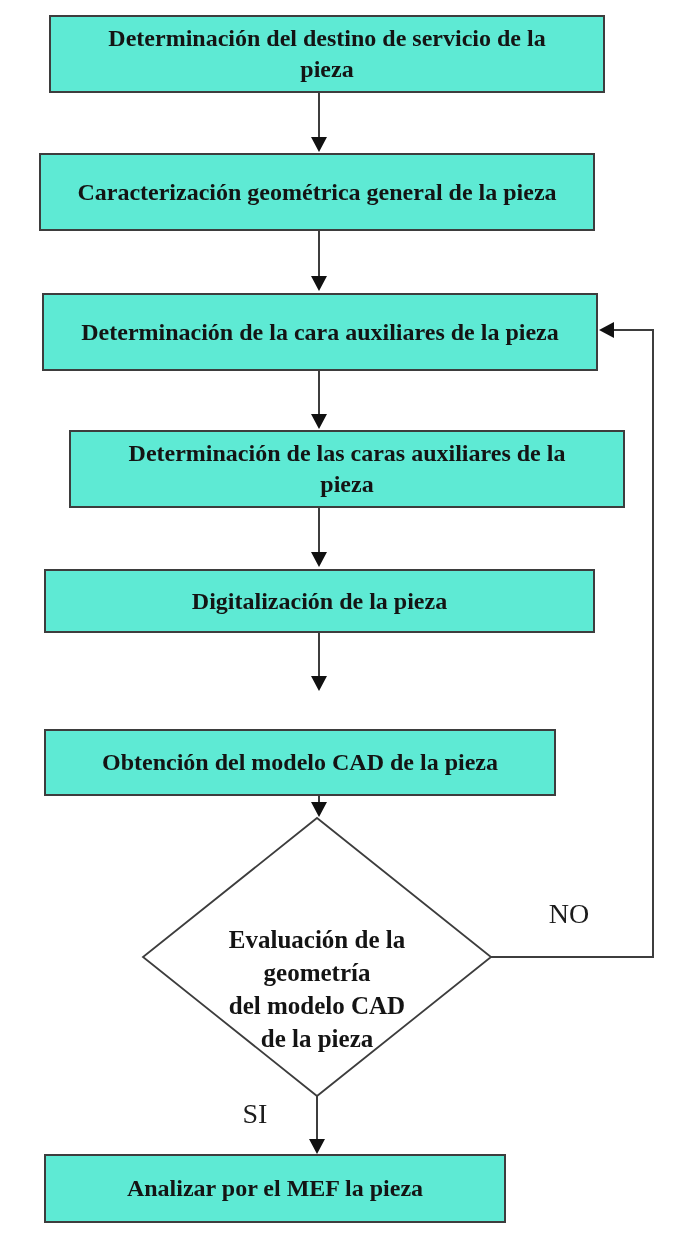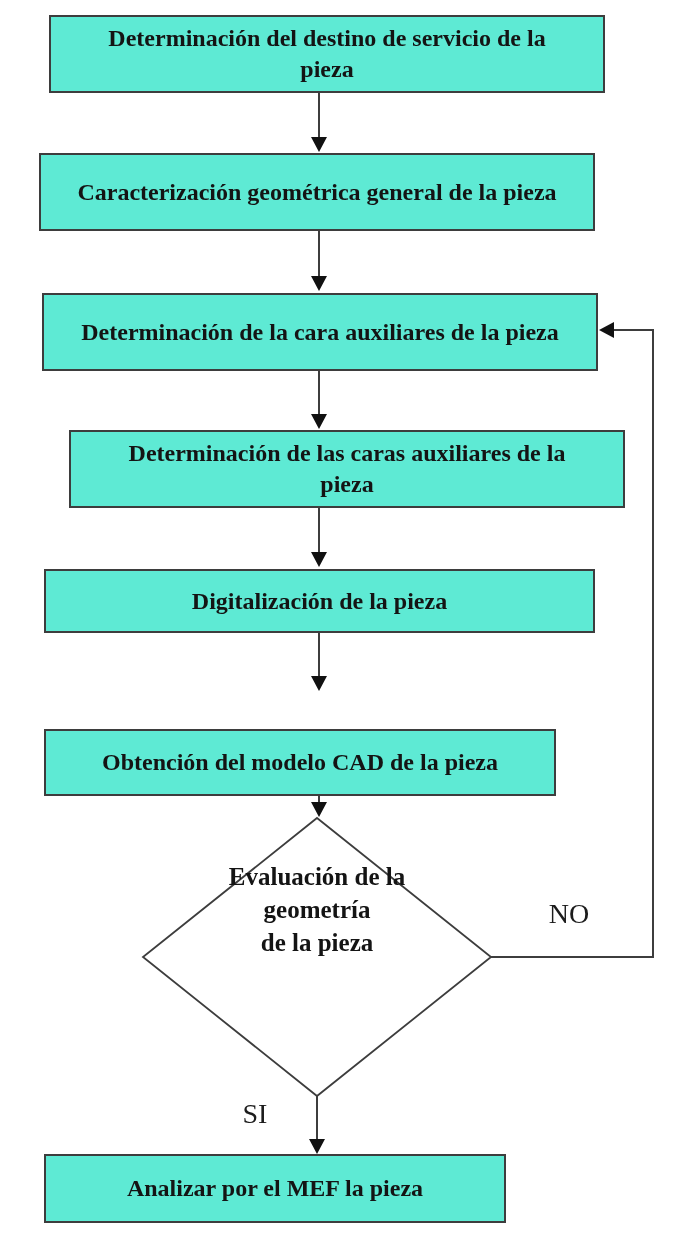--- a/index.html
+++ b/index.html
@@ -33,21 +33,21 @@
     line-height: 31px;
     color: #141414;
     z-index: 2;
   }
   .box .line { white-space: nowrap; }
   .decision-text {
     position: absolute;
     display: flex;
     flex-direction: column;
     align-items: center;
-    justify-content: flex-start;
+    justify-content: flex-end;
     text-align: center;
     font-weight: bold;
     font-size: 25px;
     line-height: 33px;
     color: #141414;
     z-index: 2;
     font-family: Liberation Serif, serif;
   }
   .decision-text .line { white-space: nowrap; }
   .edge-label {
@@ -131,20 +131,21 @@
     <span class="line">Digitalización de la pieza</span>
   </div>
 
   <div class="box" style="left:44px; top:693px; width:512px; height:67px;margin-top:36px;">
     <span class="line">Obtención del modelo CAD de la pieza</span>
   </div>
 
   <div class="decision-text" style="left:143px; top:860px; width:348px; height:195px;">
     <span class="line">Evaluación de la</span>
     <span class="line">geometría</span>
+    <span class="line">del modelo CAD</span>
     <span class="line">de la pieza</span>
   </div>
 
   <div class="edge-label" style="left:538px; top:898px; width:62px;">NO</div>
 
   <div class="edge-label" style="left:224px; top:1098px; width:62px;">SI</div>
 
   <div class="box" style="left:44px; top:1154px; width:462px; height:69px;">
     <span class="line">Analizar por el MEF la pieza</span>
   </div>

